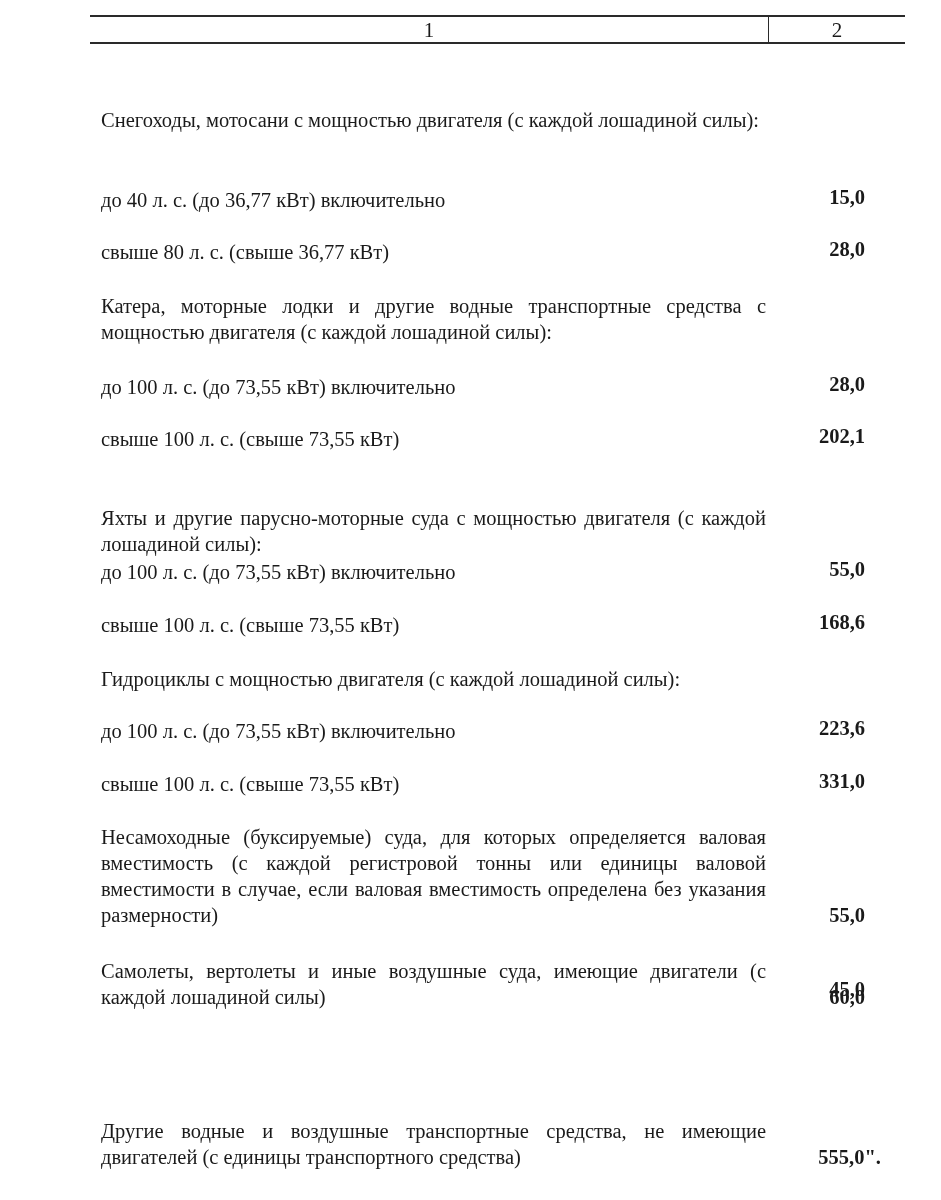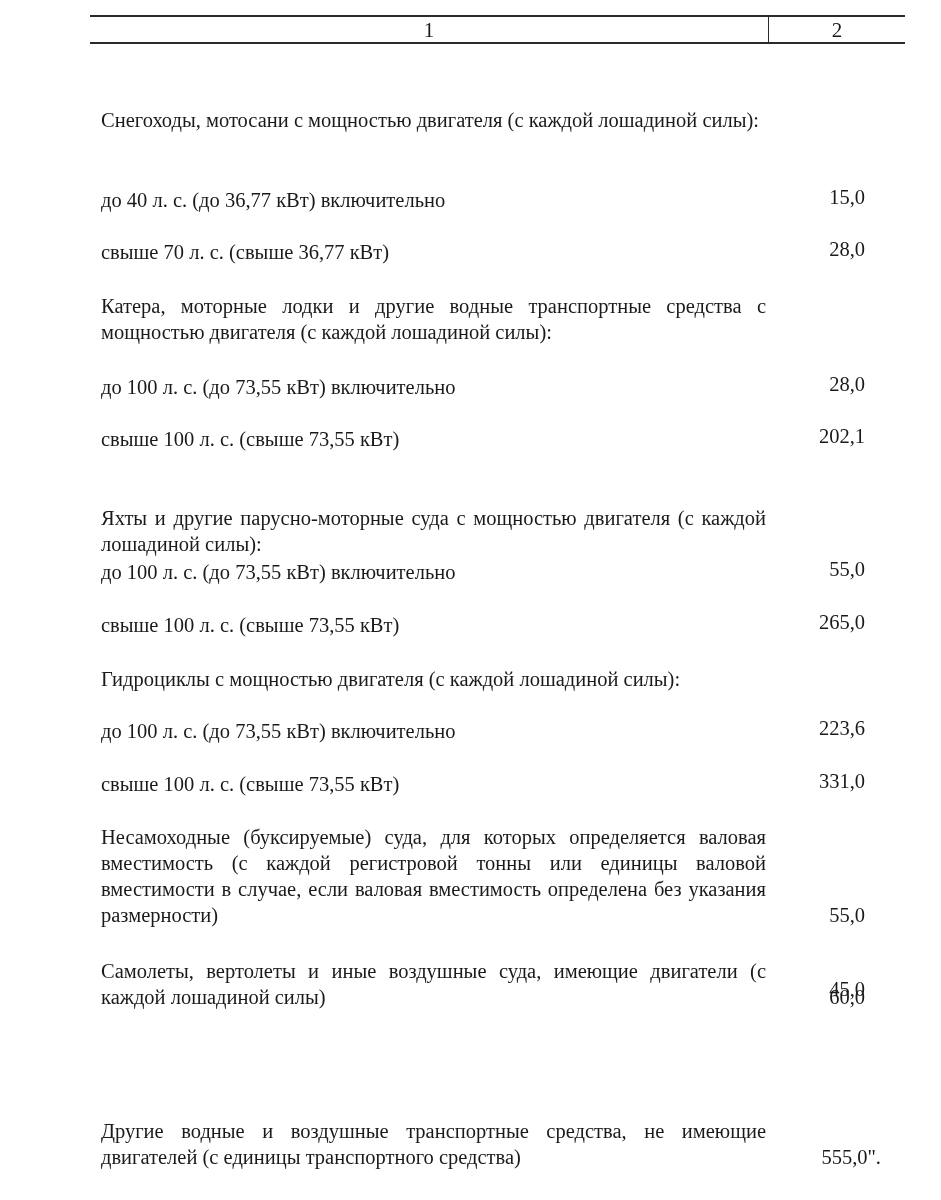--- a/index.html
+++ b/index.html
@@ -10,21 +10,21 @@
   }
   .hdr-line { position: absolute; height: 2px; background: #2a2a2a; }
   .hdr-top { left: 90px; top: 15px; width: 815px; }
   .hdr-bot { left: 90px; top: 42px; width: 815px; }
   .hdr-div { position: absolute; left: 768px; top: 15px; width: 1px; height: 28px; background: #2a2a2a; }
   .hdr-c1 { position: absolute; left: 90px; width: 678px; top: 18px; text-align: center; font-size: 21px; }
   .hdr-c2 { position: absolute; left: 769px; width: 136px; top: 18px; text-align: center; font-size: 21px; }
 
   .row { position: absolute; left: 101px; width: 764px; font-size: 20.5px; line-height: 26px; }
   .row .text { width: 665px; text-align: justify; text-align-last: left; margin-top: 36px; }
-  .row .val { position: absolute; right: 0; bottom: 0; text-align: center; white-space: nowrap; }
+  .row .val { position: absolute; right: 0; bottom: 0; text-align: center; white-space: nowrap; font-weight: bold; }
 </style>
 </head>
 <body>
 
 <div>
   <div class="hdr-line hdr-top"></div>
   <div class="hdr-line hdr-bot"></div>
   <div class="hdr-div"></div>
   <div class="hdr-c1">1</div>
   <div class="hdr-c2">2</div>
@@ -33,21 +33,21 @@
 <div>
   <div class="row" style="top:71px">
     <div class="text">Снегоходы, мотосани с мощностью двигателя (с каждой лошадиной силы):</div>
     <div class="val"></div>
   </div>
   <div class="row" style="top:151px">
     <div class="text">до 40 л. с. (до 36,77 кВт) включительно</div>
     <div class="val" style="bottom:3px">15,0</div>
   </div>
   <div class="row" style="top:203px">
-    <div class="text">свыше 70 л. с. (свыше 36,77 кВт)</div>
+    <div class="text">свыше 80 л. с. (свыше 36,77 кВт)</div>
     <div class="val" style="bottom:3px">28,0</div>
   </div>
   <div class="row" style="top:257px">
     <div class="text">Катера, моторные лодки и другие водные транспортные средства с мощностью двигателя (с каждой лошадиной силы):</div>
     <div class="val"></div>
   </div>
   <div class="row" style="top:338px">
     <div class="text">до 100 л. с. (до 73,55 кВт) включительно</div>
     <div class="val" style="bottom:3px">28,0</div>
   </div>
@@ -58,21 +58,21 @@
   <div class="row" style="top:469px">
     <div class="text">Яхты и другие парусно-моторные суда с мощностью двигателя (с каждой лошадиной силы):</div>
     <div class="val"></div>
   </div>
   <div class="row" style="top:523px">
     <div class="text">до 100 л. с. (до 73,55 кВт) включительно</div>
     <div class="val" style="bottom:3px">55,0</div>
   </div>
   <div class="row" style="top:576px">
     <div class="text">свыше 100 л. с. (свыше 73,55 кВт)</div>
-    <div class="val" style="bottom:3px">265,0</div>
+    <div class="val" style="bottom:3px">168,6</div>
   </div>
   <div class="row" style="top:630px">
     <div class="text" style="width:700px">Гидроциклы с мощностью двигателя (с каждой лошадиной силы):</div>
     <div class="val"></div>
   </div>
   <div class="row" style="top:682px">
     <div class="text">до 100 л. с. (до 73,55 кВт) включительно</div>
     <div class="val" style="bottom:3px">223,6</div>
   </div>
   <div class="row" style="top:735px">

